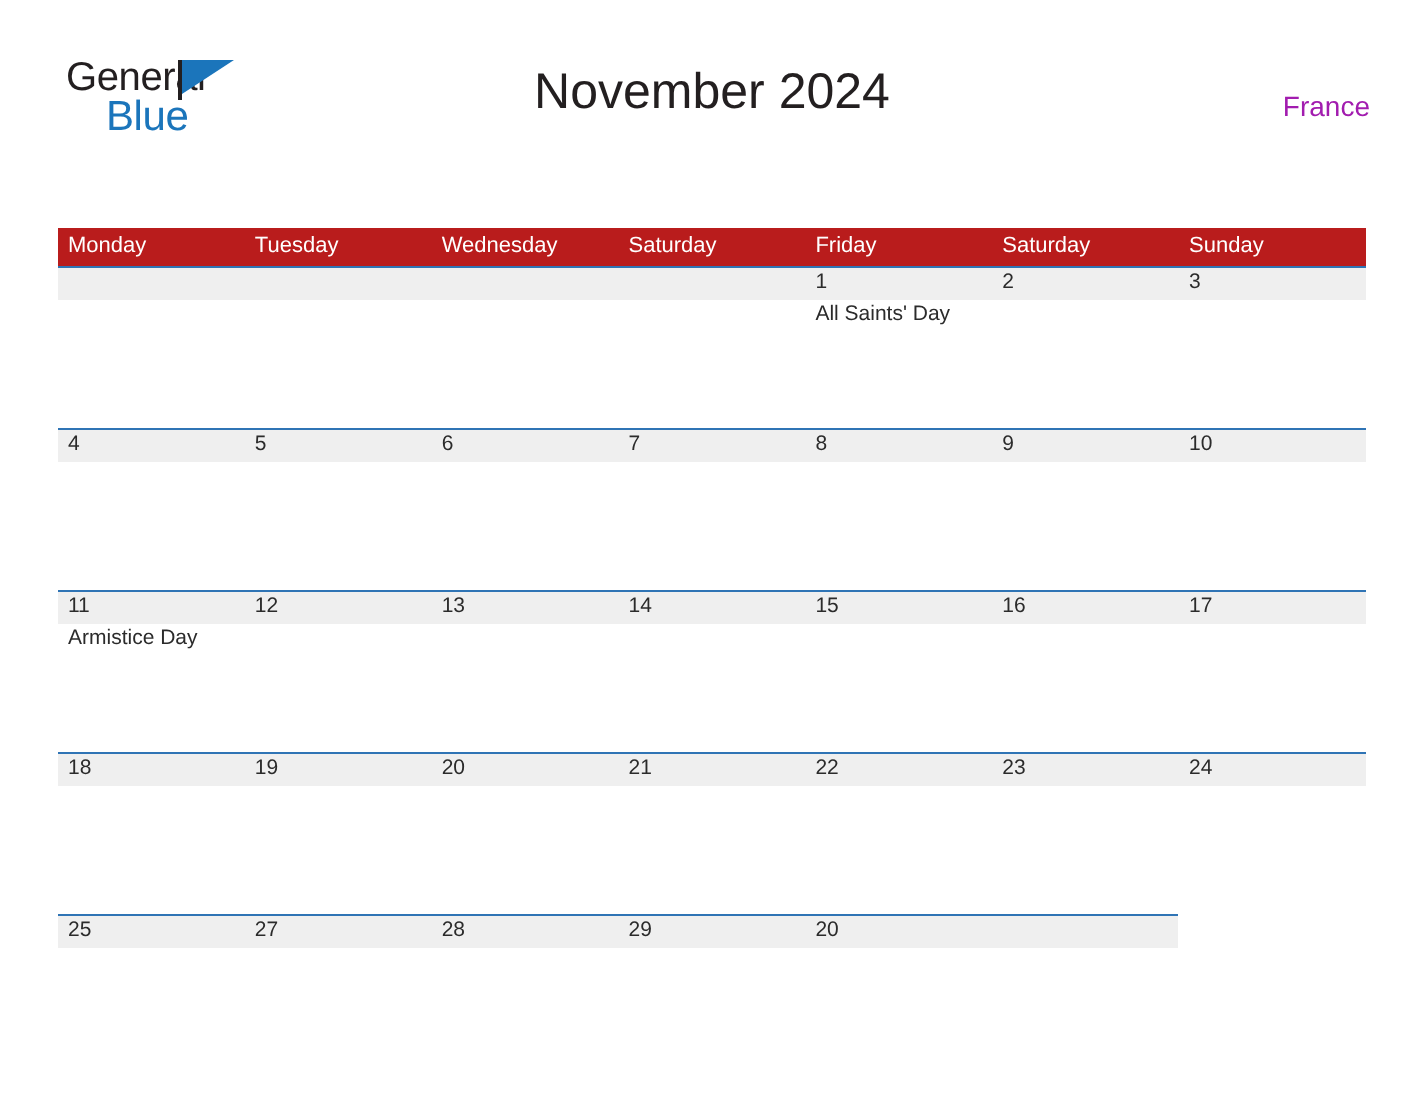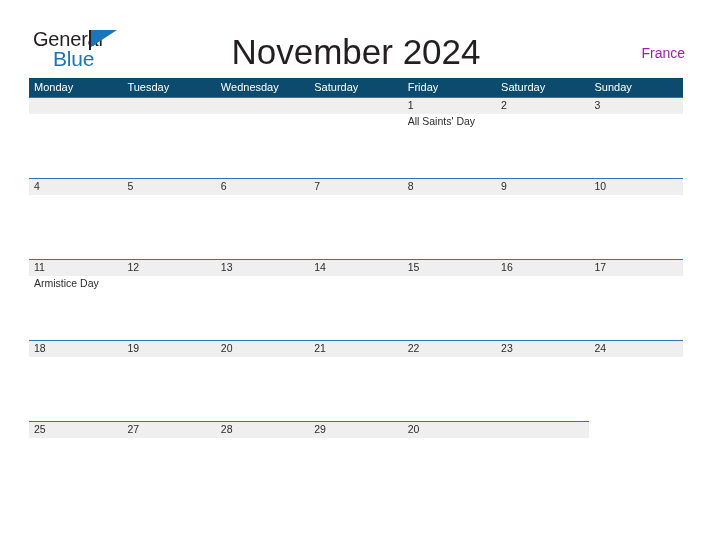--- a/index.html
+++ b/index.html
@@ -82,21 +82,21 @@
     color: #1b75bb;
     letter-spacing: -0.2px;
   }
 
   .month-title {
     position: absolute;
     left: 0;
     top: 32px;
     width: 712px;
     text-align: center;
-    font-size: 35px;
+    font-size: 25px;
     color: #231f20;
     font-weight: normal;
     letter-spacing: 0px;
   }
 
   .country {
     position: absolute;
     right: 27px;
     top: 45px;
     font-size: 14px;
@@ -108,21 +108,22 @@
     position: absolute;
     left: 29px;
     top: 78px;
     width: 654px;
   }
 
   .weekdays {
     display: flex;
     width: 654px;
     height: 19px;
-    background: #0c4a6e;
+    background: #b91c1c;
+    margin-top: 36px;
   }
   .weekday {
     flex: 0 0 93.43px;
     width: 93.43px;
     color: #ffffff;
     font-size: 11px;
     line-height: 19px;
     padding-left: 5px;
     box-sizing: border-box;
     white-space: nowrap;

